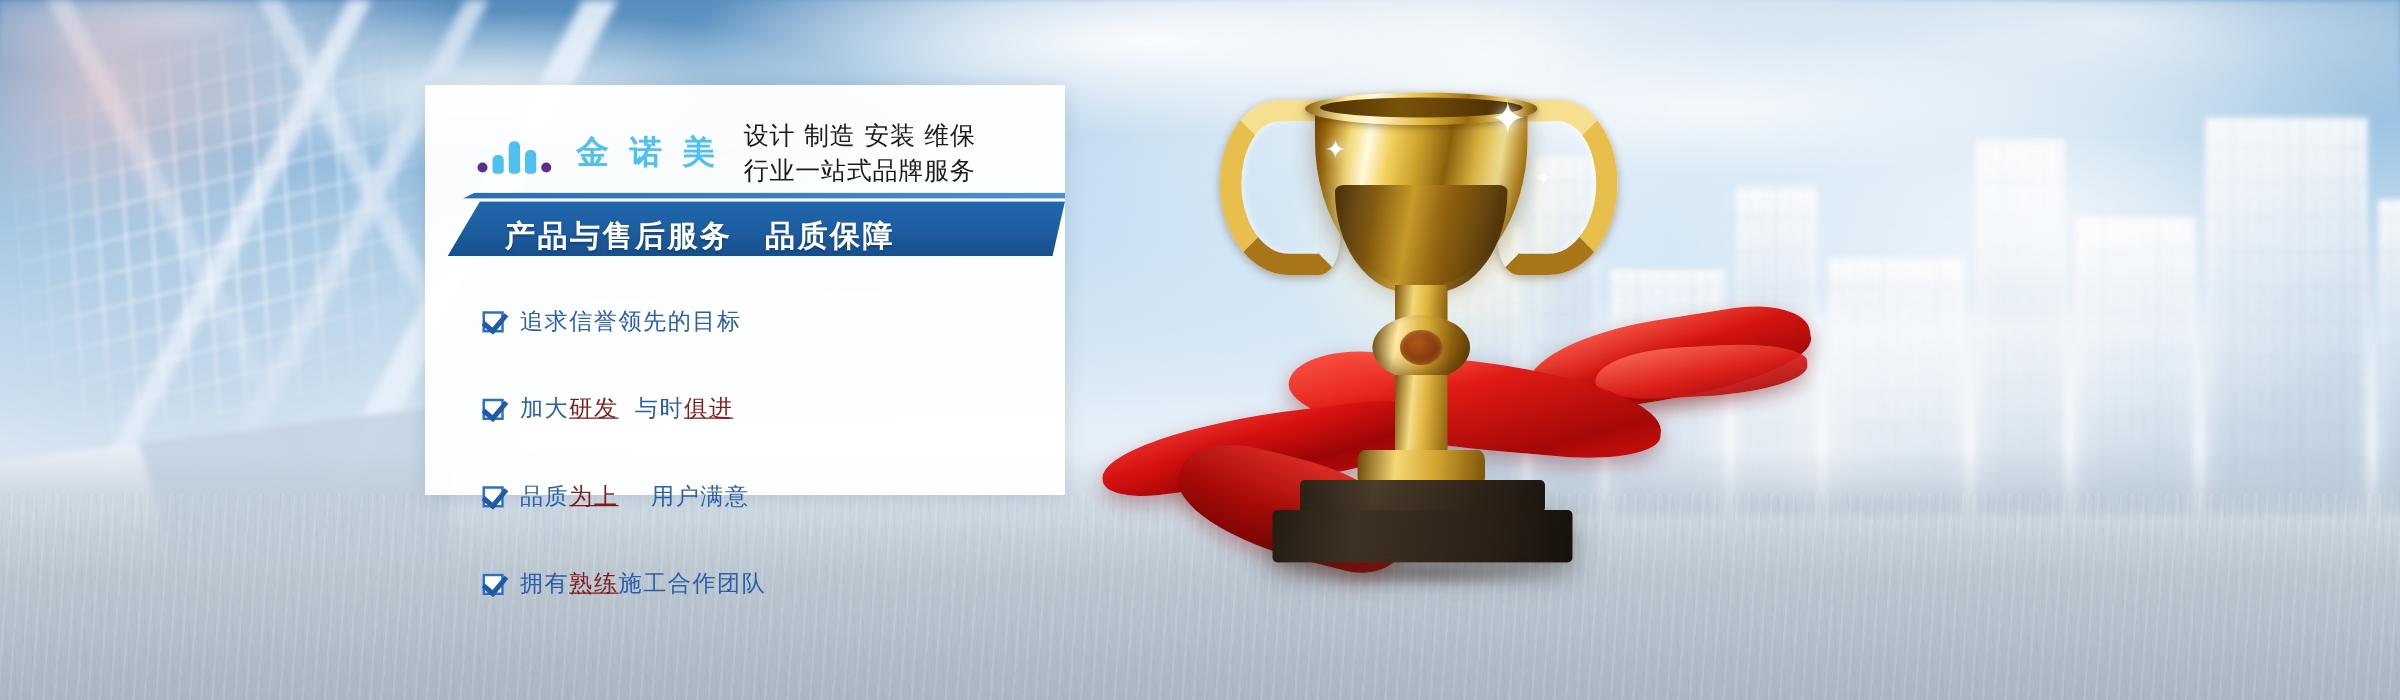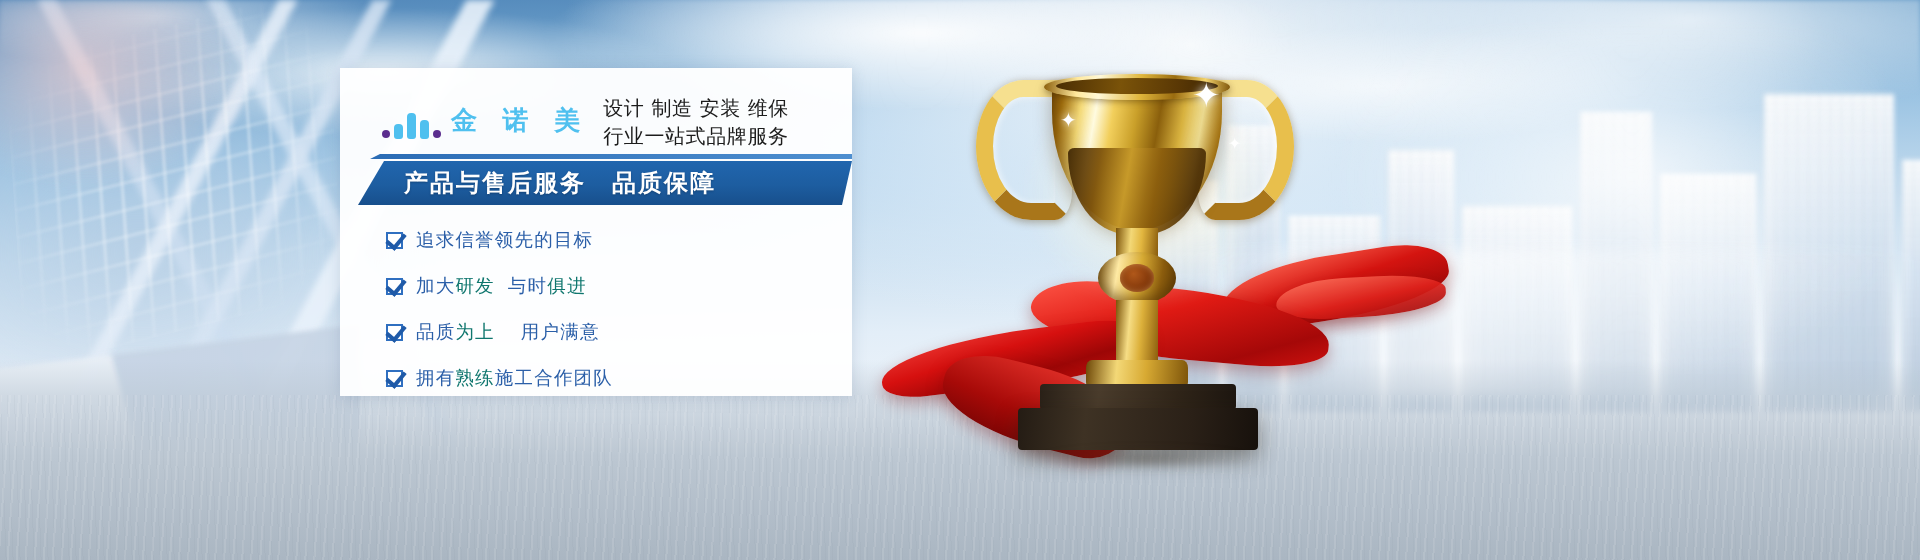--- a/index.html
+++ b/index.html
@@ -205,64 +205,64 @@
     background:rgba(255,255,255,0.95);
     box-shadow:0 2px 14px rgba(60,90,130,.18);
   }
 
   .logo-row { position:absolute; left:42px; top:26px; display:flex; align-items:center; }
   .logo-mark { display:flex; align-items:flex-end; height:34px; gap:4px; }
   .logo-mark .dot { width:8px; height:8px; border-radius:50%; background:#5b2d8e; margin-bottom:1px; }
   .logo-mark .bar { width:9px; border-radius:4px 4px 3px 3px; background:#4fc0ef; }
   .b1 { height:15px; } .b2 { height:26px; } .b3 { height:19px; }
   .logo-text {
-    margin-left:10px; font-size:26px; font-weight:700; color:#4fc0ef;
+    margin-left:20px; font-size:26px; font-weight:700; color:#4fc0ef;
     letter-spacing:5px; line-height:1;
-    font-family:Liberation Mono, monospace;
+    font-family:Liberation Serif, serif;
   }
   .logo-tag {
     margin-left:18px; color:#1c1c1c; font-size:20px; line-height:1.42;
     letter-spacing:.6px; font-family:"DejaVu Sans","Liberation Sans",sans-serif;
   }
 
   
   .headline-wrap { position:absolute; left:18px; top:86px; width:500px; height:56px; }
   .headline-thin {
     position:absolute; left:12px; top:0; width:482px; height:5px;
     background:linear-gradient(90deg,#2b6cb5,#4e8fd0);
     clip-path:polygon(10px 0, 100% 0, 100% 100%, 0 100%);
   }
   .headline-bar {
     position:absolute; left:0; top:7px; width:494px; height:44px;
     background:linear-gradient(180deg,#2166ae 0%,#1d5da0 55%,#174f8c 100%);
     clip-path:polygon(26px 0, 100% 0, 484px 100%, 0 100%);
-    display:flex; align-items:center;
+    display:flex; align-items:flex-end;
   }
   .headline-text {
     margin-left:46px; color:#fff; font-size:24px; font-weight:700; letter-spacing:2px;
     font-family:"DejaVu Sans","Liberation Sans",sans-serif;
     text-shadow:0 1px 2px rgba(10,40,75,.45);
   }
 
   
   .checklist { position:absolute; left:46px; top:146px; width:440px; }
-  .check-item { display:flex; align-items:flex-end; height:35px; margin-bottom:11px; }
+  .check-item { display:flex; align-items:flex-start; height:35px; margin-bottom:11px;margin-top:35px; }
   .chk {
     width:17px; height:17px; border:2px solid #2f6fc0; background:#fff;
     position:relative; flex:0 0 auto; margin-right:13px;
   }
   .chk::after {
     content:""; position:absolute; left:2px; top:-4px; width:8px; height:15px;
     border:solid #1f5aa8; border-width:0 4px 4px 0; transform:rotate(40deg);
   }
   .ci-text {
     font-size:18.5px; color:#2b5fa8; letter-spacing:1.2px; line-height:1;
     font-family:"DejaVu Sans","Liberation Sans",sans-serif;
   }
-  .ci-text .hl { color:#0f766e; }
+  .ci-text .hl { color:#7f1d1d;text-decoration:underline; }
   .ci-text .gap { display:inline-block; width:13px; }
 </style>
 </head>
 <body>
 
 <div id="banner">
 
   <div class="bg-sky"></div>
   <div class="bg-clouds"></div>
   <div class="bg-right">

